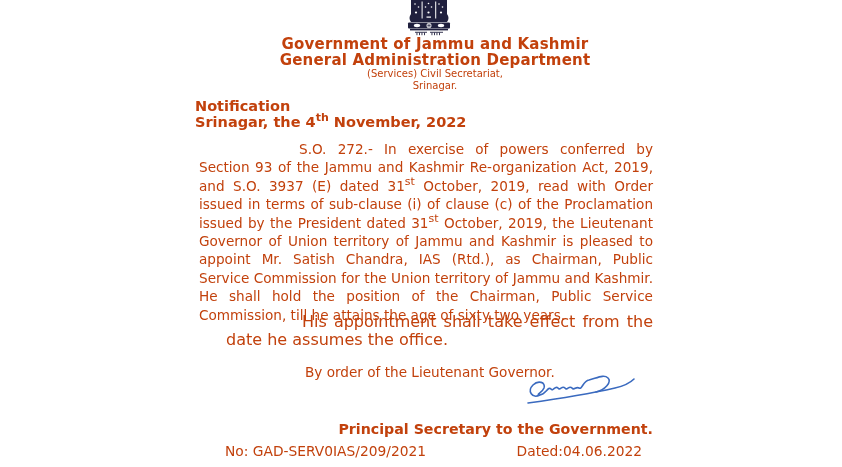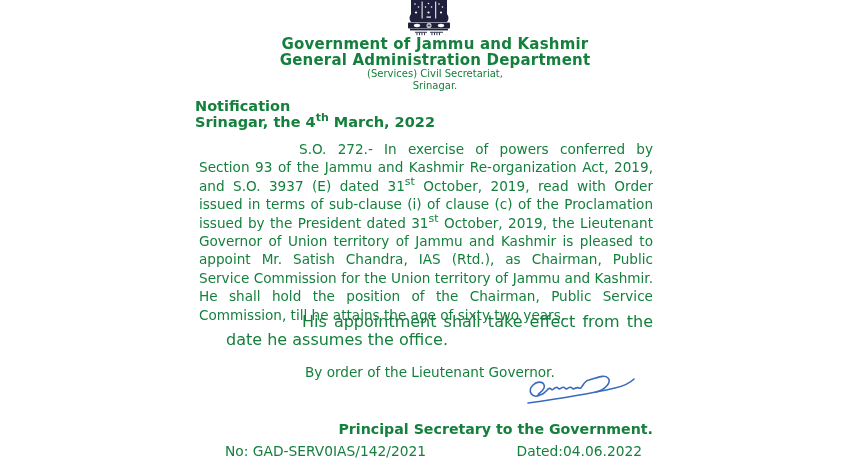--- a/index.html
+++ b/index.html
@@ -2,21 +2,21 @@
 <html><head>
 <meta charset="utf-8">
 <style>
   * { margin:0; padding:0; box-sizing:border-box; }
   html, body { background:#ffffff; }
   .page {
     position:relative;
     width:842px; height:467px;
     background:#ffffff;
     font-family:"DejaVu Sans", sans-serif;
-    color:#15803d;
+    color:#c2410c;
     overflow:hidden;
   }
   .abs { position:absolute; }
   .emblem { left:401px; top:0; width:56px; height:36px; }
   .header-block { left:195px; top:37px; width:480px; text-align:center; }
   .h-line1, .h-line2 { font-weight:bold; font-size:15px; line-height:15.5px; letter-spacing:0.2px; }
   .h-line3, .h-line4 { font-size:10px; line-height:11.5px; }
   .notif-block { left:195px; top:99px; width:480px; text-align:left; }
   .notif-title { font-weight:bold; font-size:14.5px; line-height:15px; }
   .notif-date { font-weight:bold; font-size:14.5px; line-height:16px; }
@@ -104,38 +104,38 @@
 
   <div class="abs header-block">
     <div class="h-line1">Government of Jammu and Kashmir</div>
     <div class="h-line2">General Administration Department</div>
     <div class="h-line3">(Services) Civil Secretariat,</div>
     <div class="h-line4">Srinagar.</div>
   </div>
 
   <div class="abs notif-block">
     <div class="notif-title">Notification</div>
-    <div class="notif-date"><span>Srinagar, the 4</span><sup>th</sup><span> March, 2022</span></div>
+    <div class="notif-date"><span>Srinagar, the 4</span><sup>th</sup><span> November, 2022</span></div>
   </div>
 
   <div class="abs para1"><span class="so-number">S.O. 272</span><span>.- In exercise of powers conferred by Section 93 of the Jammu and Kashmir Re-organization Act, 2019, and S.O. 3937 (E) dated 31</span><sup>st</sup><span> October, 2019, read with Order issued in terms of sub-clause (i) of clause (c) of the Proclamation issued by the President dated 31</span><sup>st</sup><span> October, 2019, the Lieutenant Governor of Union territory of Jammu and Kashmir is pleased to appoint Mr. Satish Chandra, IAS (Rtd.), as Chairman, Public Service Commission for the Union territory of Jammu and Kashmir. He shall hold the position of the Chairman, Public Service Commission, till he attains the age of sixty two years.</span></div>
 
   <div class="abs para2">His appointment shall take effect from the date he assumes the office.</div>
 
   <div class="abs order-line">By order of the Lieutenant Governor.</div>
 
   <div class="abs signature">
     <svg width="124" height="37" viewBox="0 0 124 37" xmlns="http://www.w3.org/2000/svg">
       <g fill="none" stroke="#3a6abf" stroke-width="1.6" stroke-linecap="round">
         <path d="M16 23 C8 27 3 19 9 13 C14 8 22 10 20 16 C18 21 11 23 16 23 C22 22 24 14 27 17 C29 20 31 13 34 16 C36 19 38 13 41 16 C43 19 45 13 48 16 C50 19 52 14 55 16 C58 18 59 9 65 8 C73 6 80 2 84 6 C88 10 81 18 72 20"></path>
         <path d="M4 31 C33 27 69 21 91 16 C100 14 106 11 110 7"></path>
       </g>
     </svg>
   </div>
 
   <div class="abs desig-line">Principal Secretary to the Government.</div>
 
   <div class="abs footer-row">
-    <span>No: GAD-SERV0IAS/142/2021</span>
+    <span>No: GAD-SERV0IAS/209/2021</span>
     <span>Dated:04.06.2022</span>
   </div>
 
 </div>
 
 </body></html>

